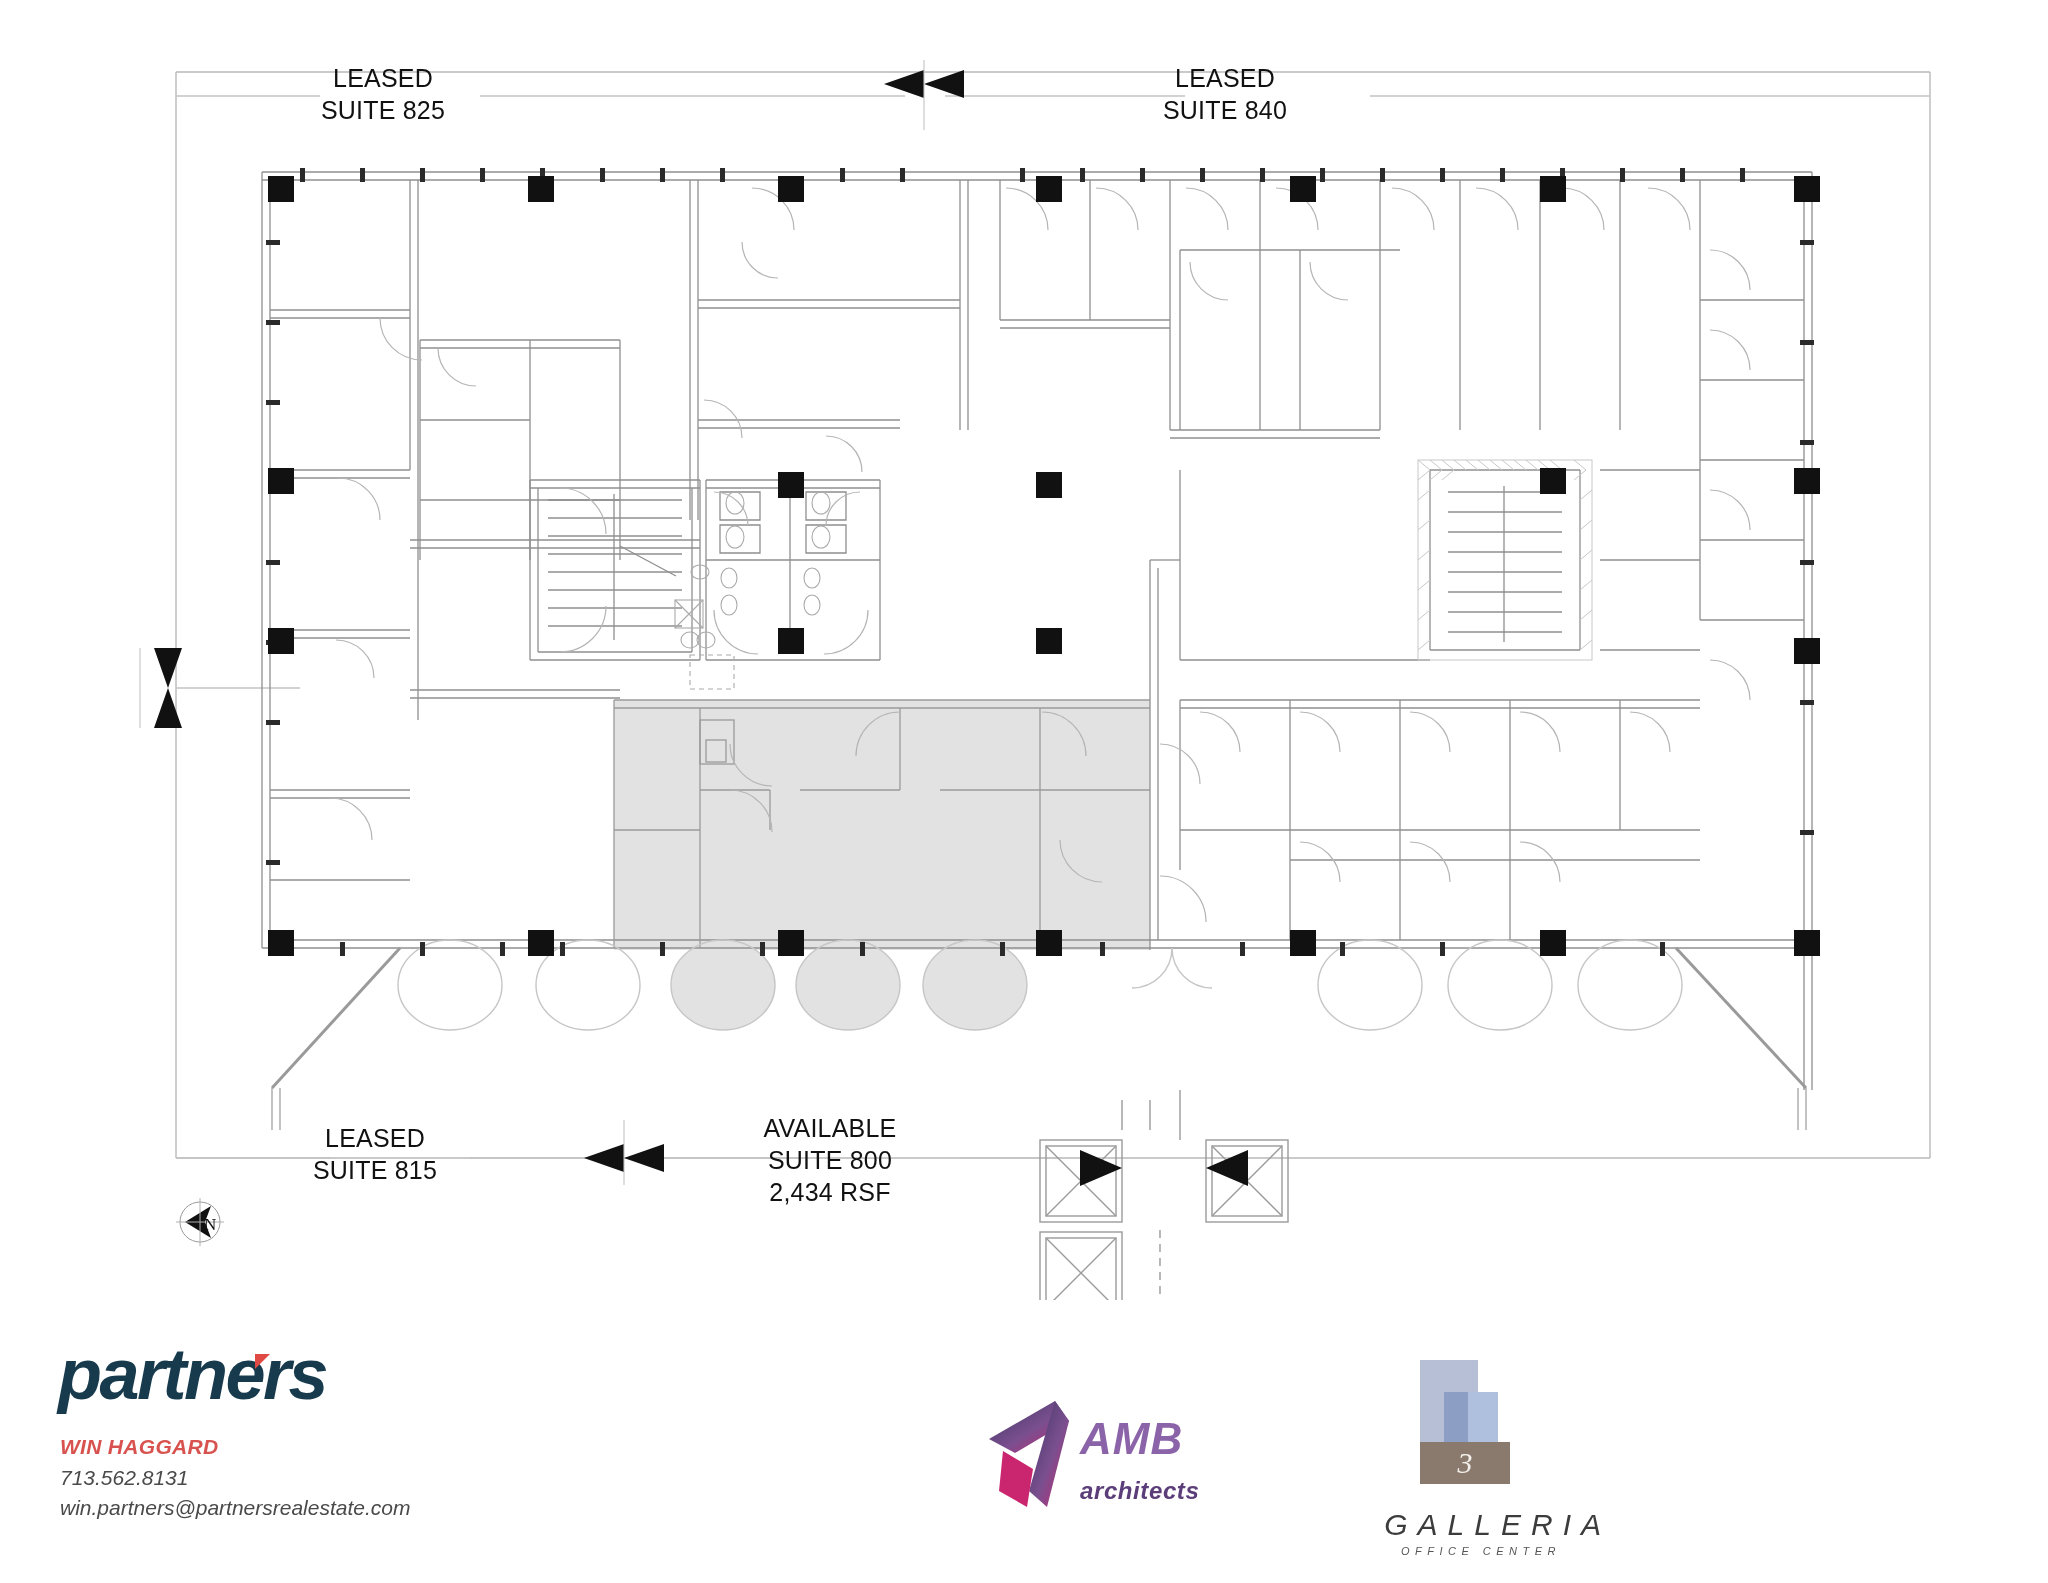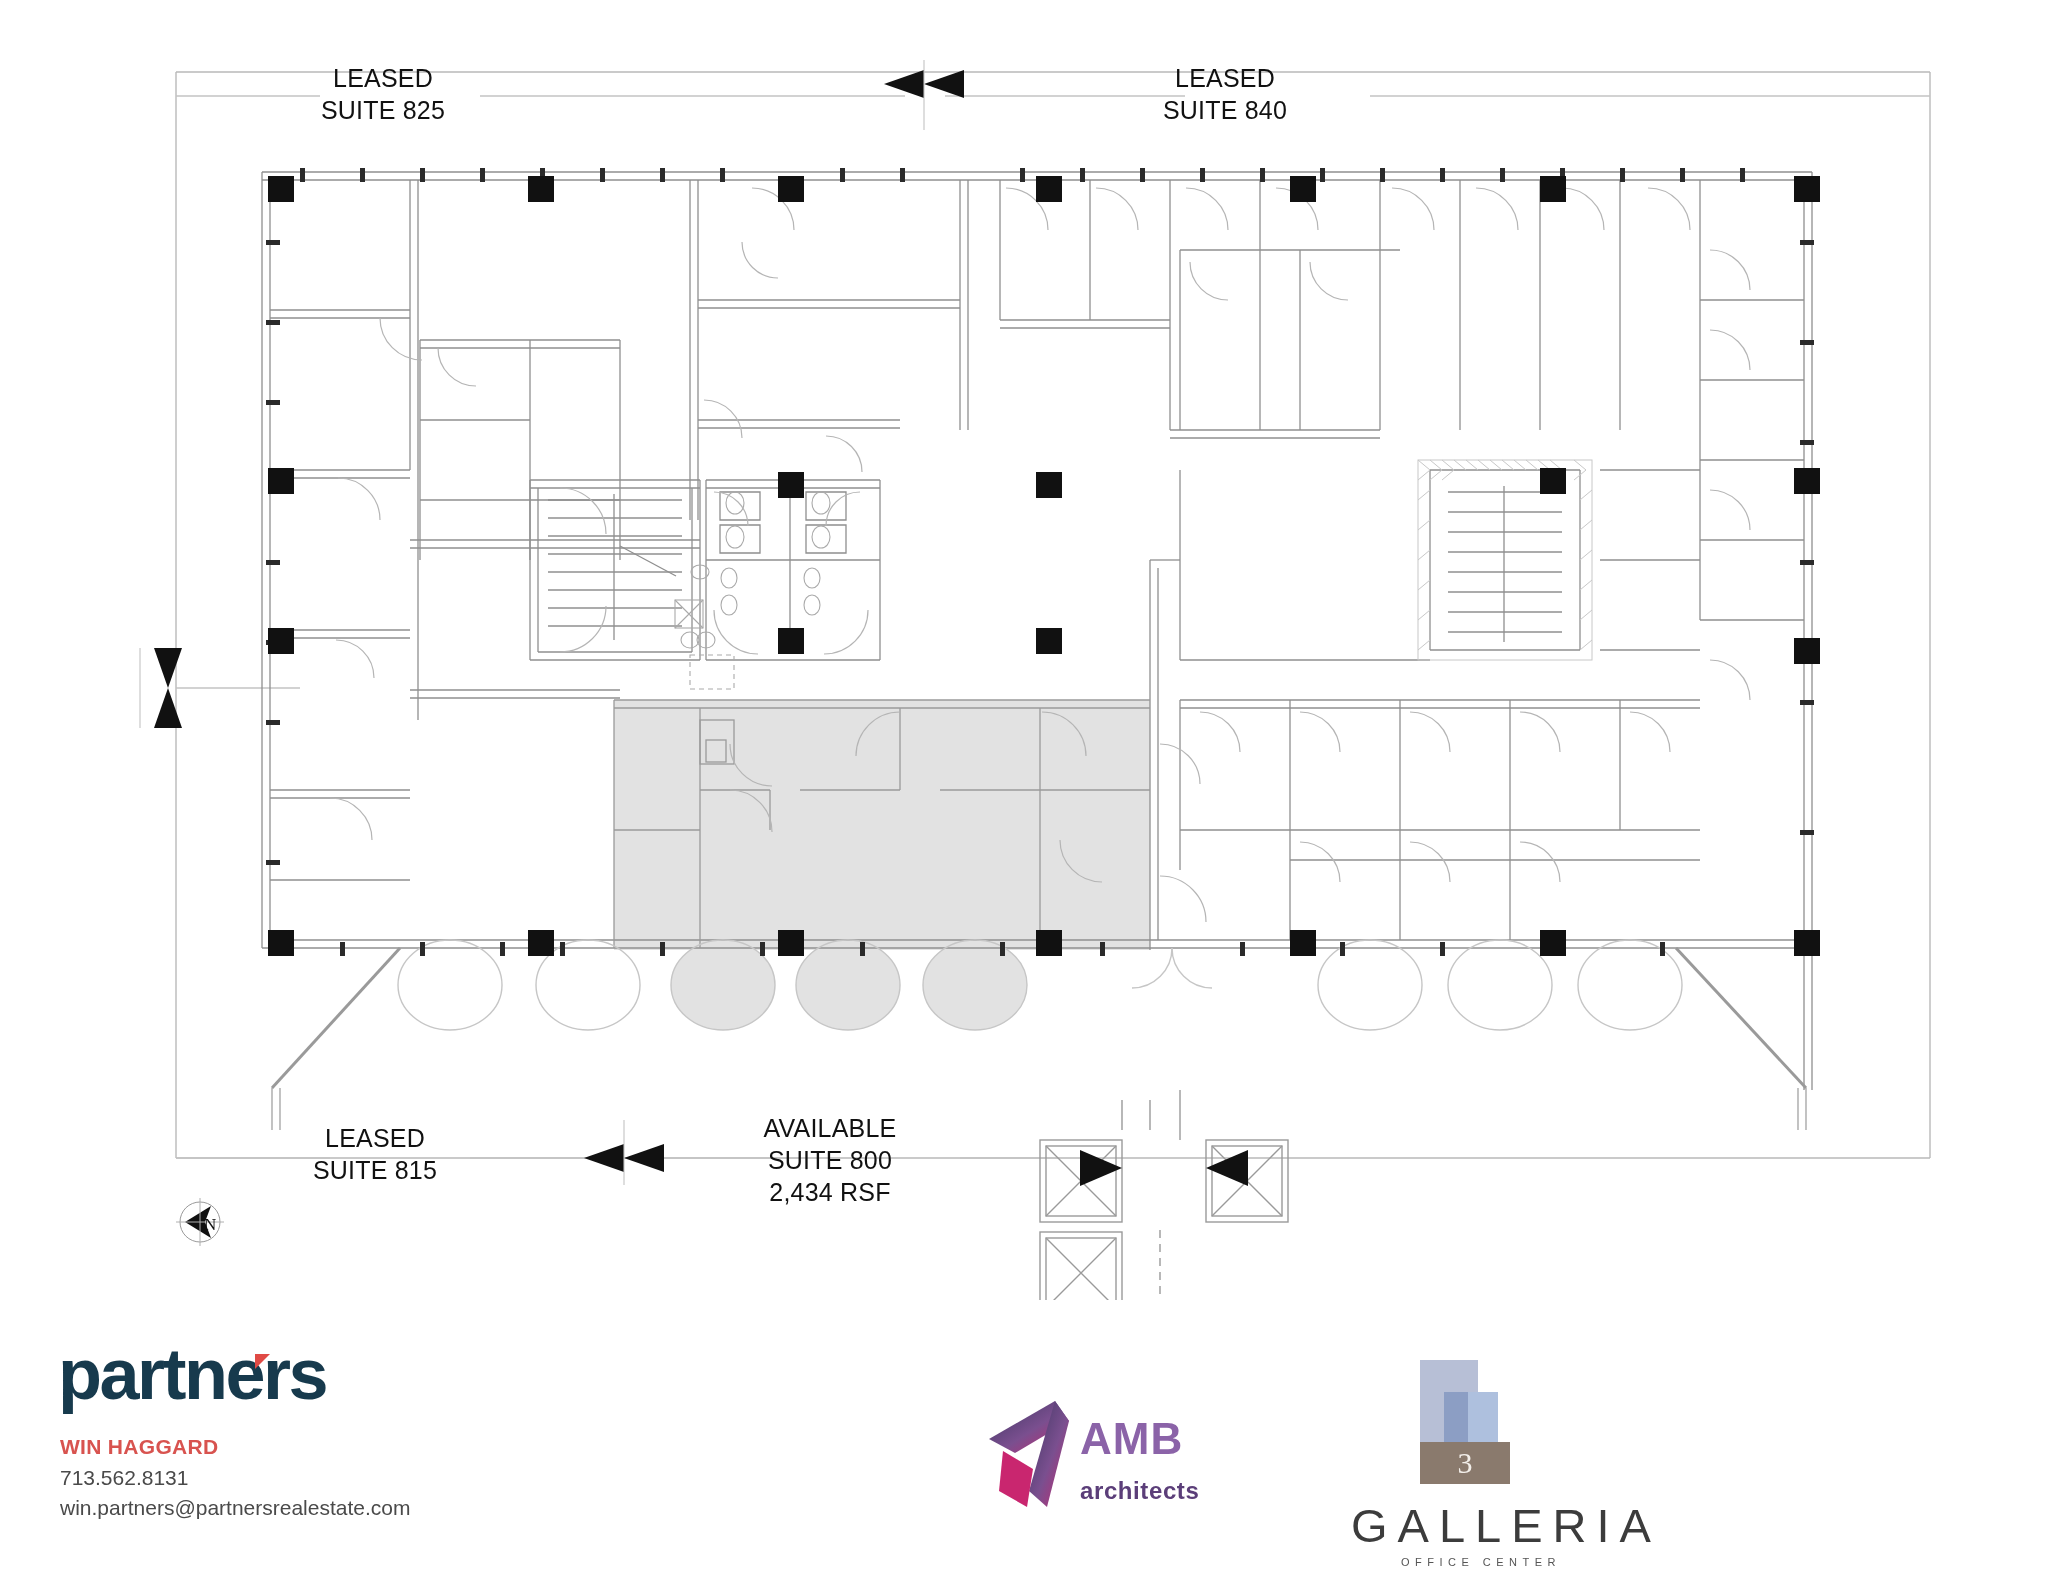--- a/index.html
+++ b/index.html
@@ -21,21 +21,21 @@
 
   
   .floor-badge{position:absolute;right:36px;top:1200px;display:flex;
                align-items:flex-end;gap:16px;}
   .floor-word{font-size:30px;letter-spacing:1.6px;color:#111;
               padding-bottom:12px;}
   .floor-num{font-size:104px;font-weight:bold;line-height:.86;color:#0d0d0d;
              letter-spacing:-2px;}
 
   
-  .footer{position:absolute;left:0;top:1310px;width:1651px;height:273px;}
+  .footer{position:absolute;left:0;top:1310px;width:1651px;height:273px;font-style:italic;}
 
   .partners-logo{position:absolute;left:58px;top:28px;}
   .p-word{font-size:72px;font-weight:bold;color:#173a4d;letter-spacing:-2.5px;
           line-height:1;position:relative;}
   .p-tick{position:absolute;width:0;height:0;left:197px;top:16px;
           border-left:15px solid #e04a45;border-bottom:15px solid transparent;}
 
   .contact{position:absolute;font-size:21px;line-height:1.46;color:#4a4a4a;}
   .contact .nm{color:#d8534f;font-weight:bold;font-size:21px;letter-spacing:.3px;}
   #contact-1{left:60px;top:122px;}
@@ -56,22 +56,22 @@
         background:#b7bfd6;}
   .g-b2{position:absolute;left:38px;top:32px;width:40px;height:86px;
         background:#8c9ec4;}
   .g-b3{position:absolute;left:62px;top:32px;width:30px;height:86px;
         background:#aec0de;}
   .g-band{position:absolute;left:14px;top:82px;width:90px;height:42px;
           background:#8a7a6d;}
   .g-3{position:absolute;left:14px;top:82px;width:90px;height:42px;
        color:#f2eee9;font-size:30px;display:flex;align-items:center;
        justify-content:center;font-family:"Liberation Serif", serif;}
-  .g-name{text-align:center;font-size:47px;letter-spacing:10px;color:#3c3c3c;
-          margin-top:8px;font-weight:300;}
+  .g-name{text-align:right;font-size:30px;letter-spacing:10px;color:#3c3c3c;
+          margin-top:18px;font-weight:300;}
   .g-sub{text-align:center;font-size:11px;letter-spacing:5.5px;color:#555;
          margin-top:3px;}
 </style>
 </head>
 <body>
 
 <div class="plan-wrap">
 
 <svg class="plan" width="2048" height="1300" viewBox="0 0 2048 1300">
   <defs>

